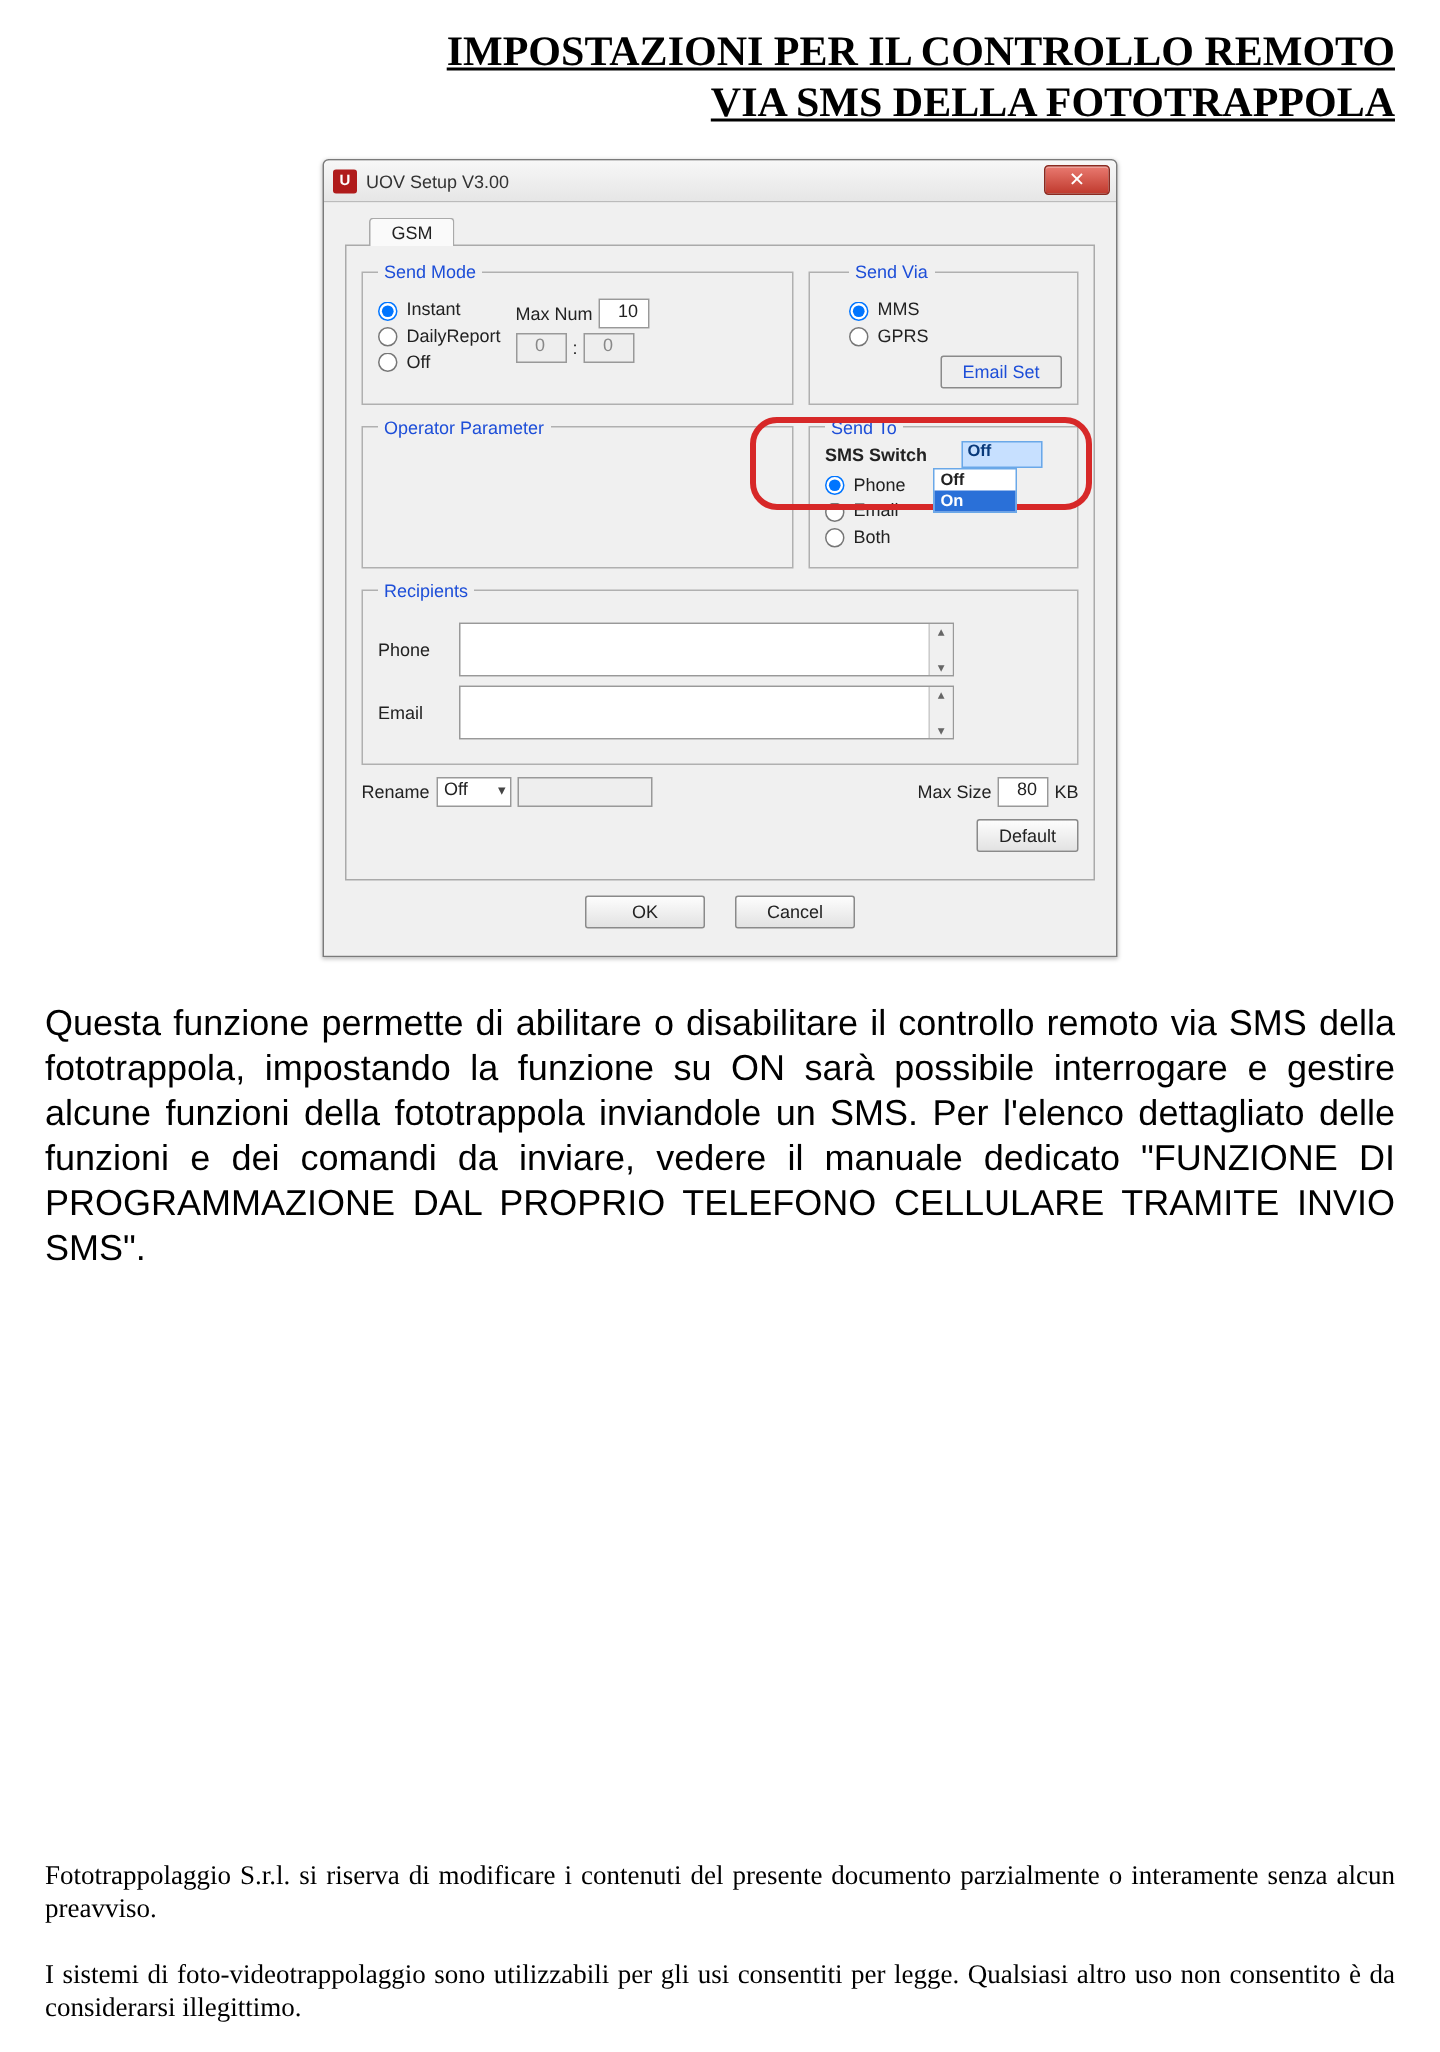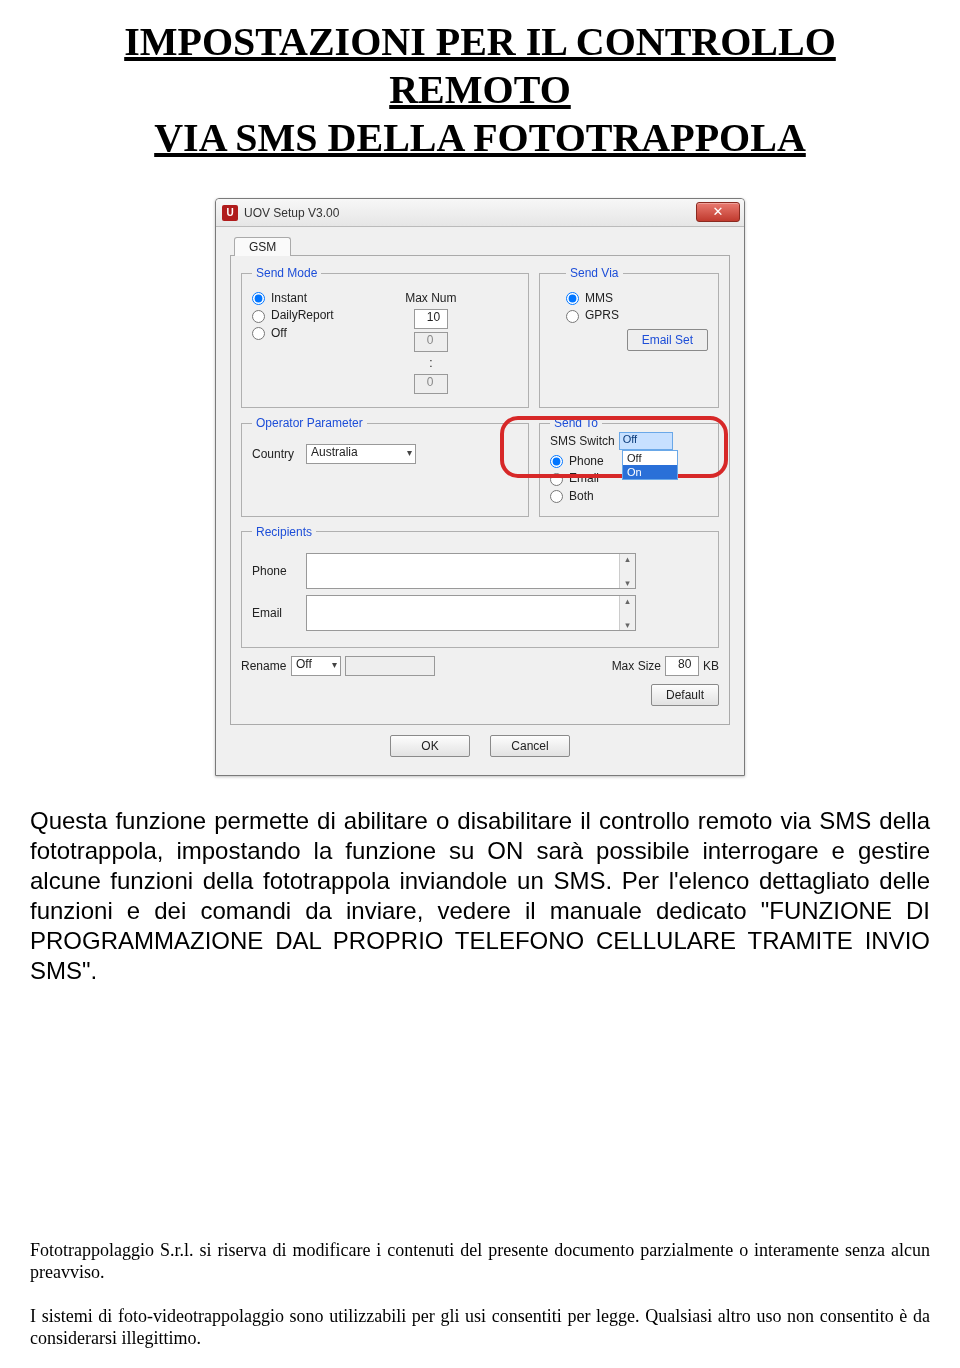--- a/index.html
+++ b/index.html
@@ -5,26 +5,26 @@
   * { box-sizing: border-box; margin: 0; padding: 0; }
   body {
     width: 960px;
     height: 1368px;
     background: #fff;
     font-family: "Times New Roman", serif;
     padding: 18px 30px;
     position: relative;
   }
   .title {
-    text-align: center;
+    text-align: right;
     font-weight: bold;
     text-decoration: underline;
-    font-size: 40px;
+    font-size: 28px;
     line-height: 1.2;
-    margin-bottom: 36px;
+    margin-bottom: 21px;
   }
   .screenshot {
     width: 530px;
     margin: 0 auto 30px;
     background: linear-gradient(#fdfdfd, #f6f6f6);
     border: 1px solid #7a7a7a;
     border-radius: 4px 4px 0 0;
     font-family: "Segoe UI", Tahoma, sans-serif;
     font-size: 12px;
     color: #222;
@@ -57,21 +57,21 @@
   }
   .win-body { padding: 10px 14px 14px; background:#f0f0f0; }
   .tab {
     display: inline-block;
     border: 1px solid #aaa;
     border-bottom: none;
     background: #fafafa;
     padding: 2px 14px;
     font-size: 12px;
     border-radius: 3px 3px 0 0;
-    margin-left: 4px;
+    margin-left: 16px;
   }
   .tab-panel {
     border: 1px solid #aaa;
     background: #f0f0f0;
     padding: 10px;
     margin-top: -1px;
   }
   fieldset {
     border: 1px solid #b0b0b0;
     border-radius: 0;
@@ -133,22 +133,23 @@
   .scrollbar span { font-size:9px; text-align:center; color:#666; }
   .sms-highlight {
     position: absolute;
     border: 4px solid #d72828;
     border-radius: 18px;
     width: 228px; height: 62px;
     top: -14px; right: -10px;
     pointer-events: none;
   }
   .switch-row {
-    display:flex; align-items:center; gap:4px; margin-bottom:4px;
+    display:flex; align-items:center; gap:23px; margin-bottom:4px;
     position: relative;
+    font-weight: bold;
   }
   .switch-sel {
     border: 1px solid #6aa8e8; background:#c7e0ff;
     height: 18px; width: 54px; font-size:11px; padding:0 3px;
     color:#0a3a7a;
     display:inline-block;
   }
   .dropdown-open {
     position:absolute;
     top: 18px; left: 72px;
@@ -173,21 +174,21 @@
     position: absolute;
     bottom: 18px; left: 30px; right: 30px;
     font-family: "Times New Roman", serif;
     font-size: 18px;
     line-height: 1.22;
     text-align: justify;
   }
   .send-mode-grid { display:flex; gap: 10px; }
   .send-mode-left { flex: 0 0 auto; }
   .send-mode-right { flex: 1; }
-  .dr-row { display:flex; align-items:center; gap:4px; margin:3px 0;flex-direction:column;}
+  .dr-row { display:flex; align-items:center; gap:4px; margin:3px 0;}
 </style>
 </head>
 <body>
 
 <div class="title">
   <span>IMPOSTAZIONI PER IL CONTROLLO REMOTO</span><br>
   <span>VIA SMS DELLA FOTOTRAPPOLA</span>
 </div>
 
 <div class="screenshot">
@@ -233,24 +234,20 @@
           </div>
           <div style="text-align:right; margin-top:6px;">
             <span class="btn disabled">Email Set</span>
           </div>
         </fieldset>
       </div>
 
       <div class="row2">
         <fieldset>
           <legend>Operator Parameter</legend>
-          <div class="row-line">
-            <span class="lbl">Country</span>
-            <span class="sel" style="min-width:110px">Australia</span>
-          </div>
         </fieldset>
 
         <fieldset style="flex:0 0 180px; position:relative;">
           <div class="sms-highlight"></div>
           <div class="switch-row" style="margin-top:-6px; position:relative;">
             <span>SMS Switch</span>
             <span class="switch-sel">Off</span>
             <div class="dropdown-open">
               <div>Off</div>
               <div class="hl">On</div>

